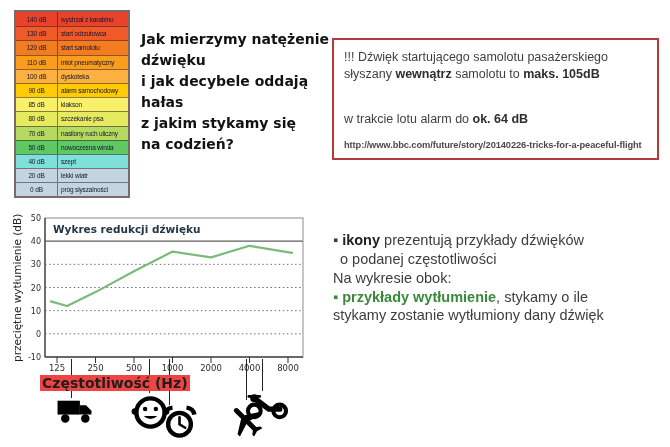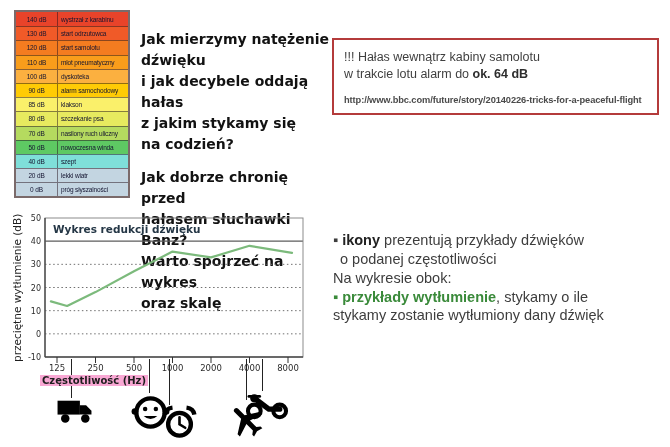--- a/index.html
+++ b/index.html
@@ -29,21 +29,21 @@
   .ib-line{margin:0 0 11px;}
   .ib-line b{color:#2e2e2e;}
   .ib-url{margin:2px 0 0;font-weight:bold;font-size:9.3px;letter-spacing:-0.1px;color:#4a4a4a;}
 
   
   .chart{position:absolute;left:15px;top:212px;}
   .ylab{position:absolute;left:11px;top:213px;height:150px;writing-mode:vertical-rl;
         transform:rotate(180deg);display:flex;align-items:center;justify-content:center;
         font-family:"DejaVu Sans",sans-serif;font-size:10.5px;color:#1e1e1e;}
   .xlab{position:absolute;left:40px;top:375px;font-family:"DejaVu Sans",sans-serif;
-        font-weight:bold;font-size:10px;color:#1e1e1e;background:#f9a8d4;padding:0 2px;z-index:3;}
+        font-weight:bold;font-size:14px;color:#1e1e1e;background:#ef4444;padding:0 2px;z-index:3;}
 
   
   .conn{position:absolute;width:1px;background:#222;z-index:1;}
   .icon{position:absolute;z-index:2;}
 
   
   .legend{position:absolute;left:333px;top:231px;width:335px;
           font-size:14.5px;line-height:1.3;color:#3d3d3d;}
   .legend p{margin:0;}
   .legend b{color:#222;}
@@ -109,28 +109,26 @@
         <div class="db-cell-db">0 dB</div>
         <div class="db-cell-label">próg słyszalności</div>
       </div>
     </div>
 
   <div class="questions">
     <p>Jak mierzymy natężenie dźwięku
 i jak decybele oddają hałas
 z jakim stykamy się
 na codzień?</p>
-    <p>Jak dobrze chronię przed
-hałasem słuchawki Banz?
-Warto spojrzeć na wykres
-oraz skalę</p>
   </div>
 
   <div class="info-box">
-    <p class="ib-line"><span>!!! Hałas wewnątrz kabiny samolotu</span><br>
+    <p class="ib-line"><span>!!! Dźwięk startującego samolotu pasażerskiego</span><br>
+      <span>słyszany </span><b>wewnątrz</b><span> samolotu to </span><b>maks. 105dB</b></p>
+    <p class="ib-line"><br>
       <span>w trakcie lotu alarm do </span><b>ok. 64 dB</b></p>
     <p class="ib-url">http://www.bbc.com/future/story/20140226-tricks-for-a-peaceful-flight</p>
   </div>
 
   <svg class="chart" width="292" height="180" viewBox="0 0 292 180" id="chart-svg">
       <text x="26" y="9" text-anchor="end" font-size="8" fill="#2c2c2c" font-family="&quot;DejaVu Sans&quot;, sans-serif">50</text>
       <line x1="30" y1="29.166666666666668" x2="288" y2="29.166666666666668" stroke="#5c5c5c" stroke-width="1.3"></line>
       <text x="26" y="32.16666666666667" text-anchor="end" font-size="8" fill="#2c2c2c" font-family="&quot;DejaVu Sans&quot;, sans-serif">40</text>
       <line x1="30" y1="52.333333333333336" x2="288" y2="52.333333333333336" stroke="#6f6f6f" stroke-width="1" stroke-dasharray="1.5 2.6"></line>
       <text x="26" y="55.333333333333336" text-anchor="end" font-size="8" fill="#2c2c2c" font-family="&quot;DejaVu Sans&quot;, sans-serif">30</text>

